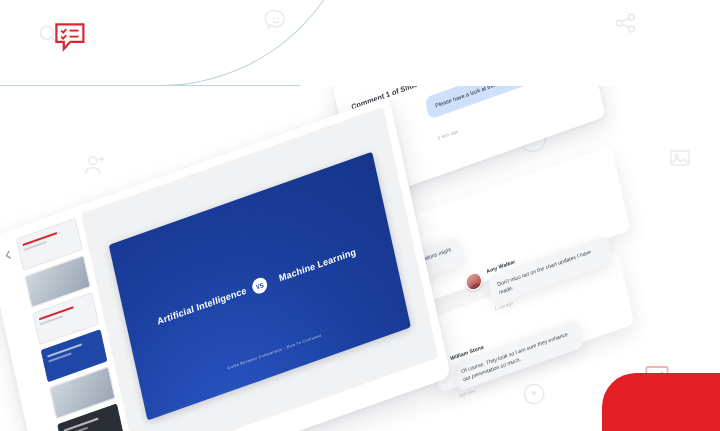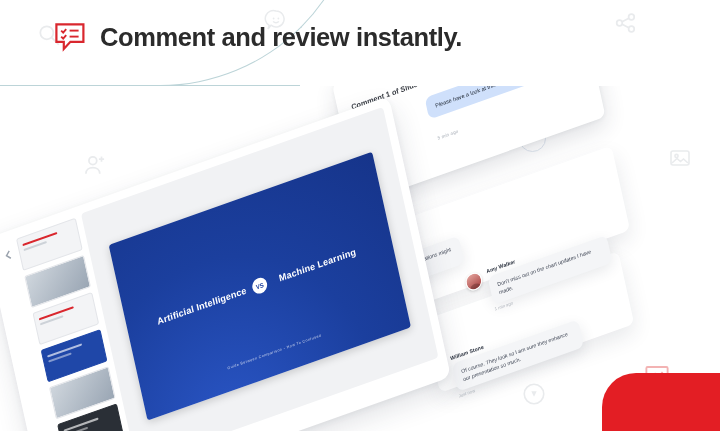--- a/index.html
+++ b/index.html
@@ -269,21 +269,20 @@
   <div class="header-inner">
     <div class="hdr-icon">
       <svg viewBox="0 0 32 30" width="32" height="30" fill="none" stroke="#d9272e" stroke-width="2.2">
         <path d="M2.4 2.4h27v17.4h-13l-6.6 7.2v-7.2H2.4z"></path>
         <path d="M7.2 8.6l2 2 3-3.4" stroke-width="1.9"></path>
         <line x1="15.6" y1="8.6" x2="24.6" y2="8.6" stroke-width="1.9"></line>
         <path d="M7.2 14.6l2 2 3-3.4" stroke-width="1.9"></path>
         <line x1="15.6" y1="14.6" x2="24.6" y2="14.6" stroke-width="1.9"></line>
       </svg>
     </div>
-    <div class="hdr-title">Comment and review instantly.</div>
   </div>
 </div>
 
 <div class="scene">
 
   <div class="sheet sheet-a"></div>
   <div class="sheet sheet-b"></div>
 
   <div class="playcircle" style="left:519px;top:39px;">
     <svg viewBox="0 0 24 24" width="13" height="13" fill="currentColor">

